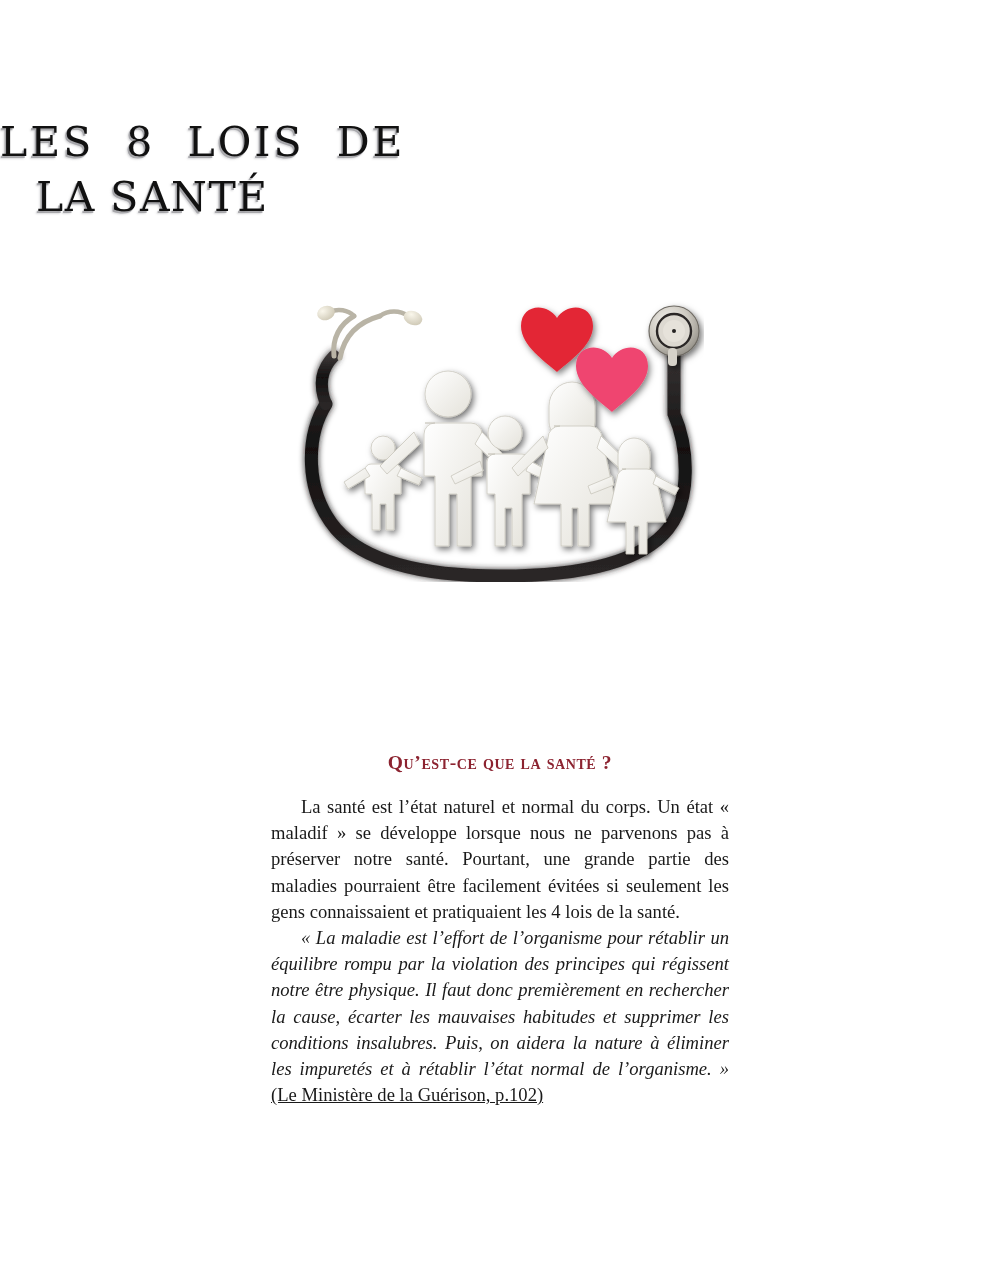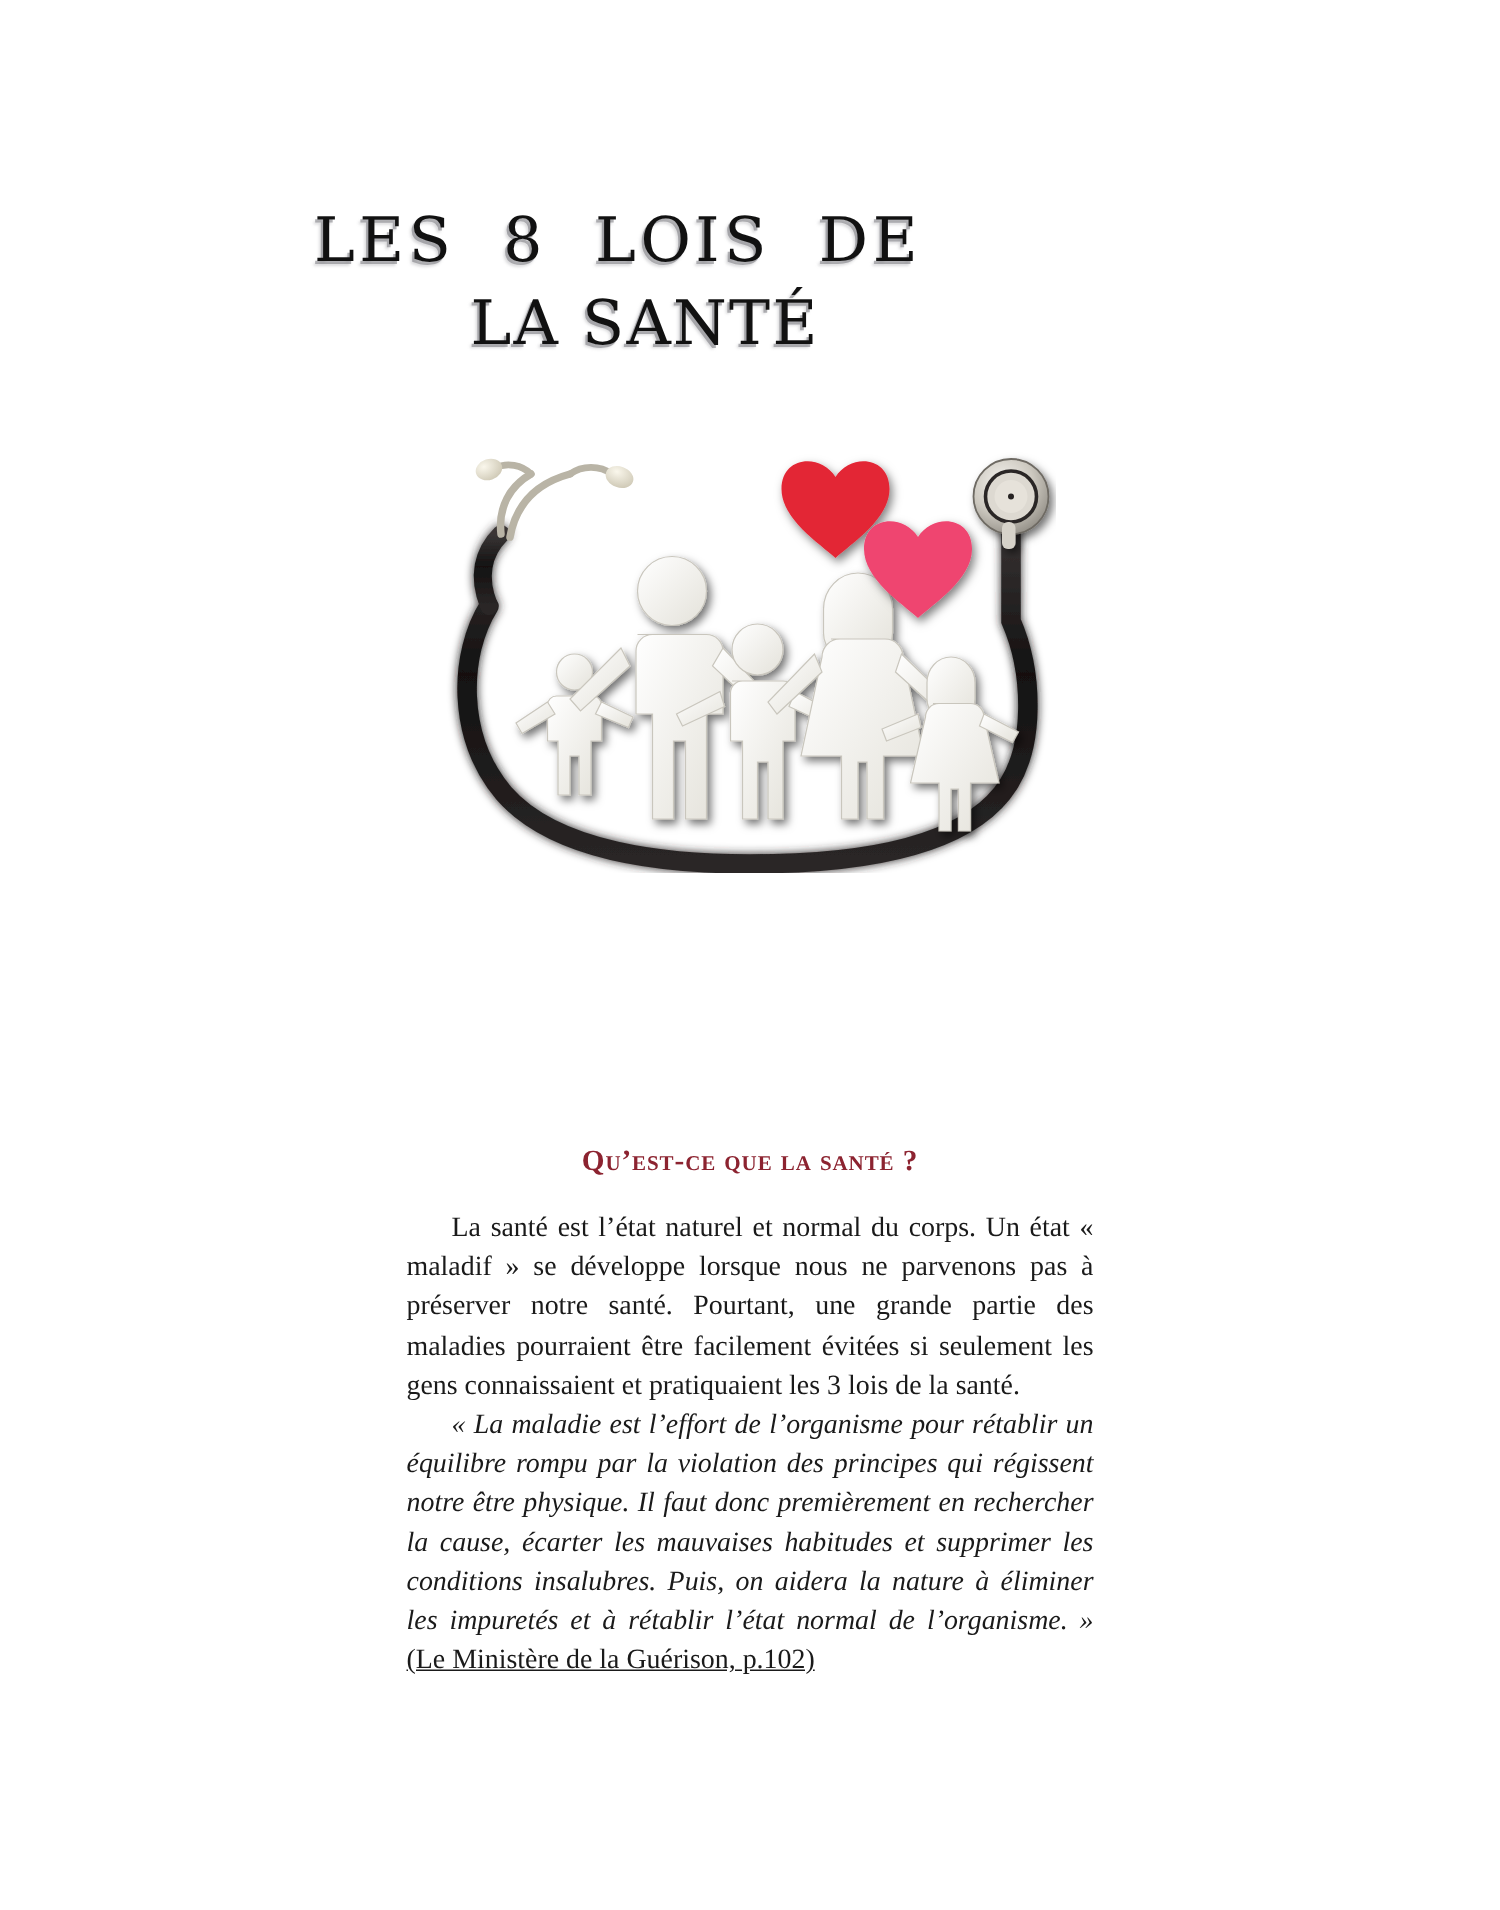--- a/index.html
+++ b/index.html
@@ -20,24 +20,24 @@
 
   .page {
     position: absolute;
     inset: 0;
     background: #ffffff;
   }
 
   
   .title-block {
     position: absolute;
-    top: 133px;
+    top: 115px;
     left: 0;
     width: 824px;
-    text-align: center;
+    text-align: left;
   }
   .title-line {
     font-family: "DejaVu Serif", "Liberation Serif", serif;
     font-weight: 400;
     font-size: 41px;
     line-height: 55px;
     letter-spacing: 3px;
     color: #111111;
     text-shadow:
       -1.5px 2px 0 rgba(120,120,125,0.55),
@@ -73,21 +73,20 @@
     letter-spacing: 0.2px;
     color: #1b1b1b;
   }
 
   
   .column {
     position: absolute;
     left: 271px;
     top: 750px;
     width: 458px;
-    margin-top: 12px;
   }
   .section-heading {
     font-family: "Liberation Serif", "DejaVu Serif", serif;
     font-weight: 700;
     font-size: 19.5px;
     line-height: 26px;
     letter-spacing: 0.6px;
     color: #8c2330;
     text-align: center;
     margin: 0 0 18px 0;
@@ -232,18 +231,18 @@
         <path d="M261,32 c10,-16 36,-14 36,8 c0,20 -25,36 -36,46 c-11,-10 -36,-26 -36,-46 c0,-22 26,-24 36,-8 z" fill="#e32636"></path>
         <path d="M316,72 c10,-16 36,-14 36,8 c0,20 -25,36 -36,46 c-11,-10 -36,-26 -36,-46 c0,-22 26,-24 36,-8 z" fill="#ef4570"></path>
       </g>
     </svg>
   </div>
 
 
   <div class="column">
     <h2 class="section-heading">Qu’est-ce que la santé ?</h2>
 
-    <p class="body">La santé est l’état naturel et normal du corps. Un état « maladif » se développe lorsque nous ne parvenons pas à préserver notre santé. Pourtant, une grande partie des maladies pourraient être facilement évitées si seulement les gens connaissaient et pratiquaient les 3 lois de la santé.</p>
+    <p class="body">La santé est l’état naturel et normal du corps. Un état « maladif » se développe lorsque nous ne parvenons pas à préserver notre santé. Pourtant, une grande partie des maladies pourraient être facilement évitées si seulement les gens connaissaient et pratiquaient les 4 lois de la santé.</p>
 
     <p class="body quote"><span>« La maladie est l’effort de l’organisme pour rétablir un équilibre rompu par la violation des principes qui régissent notre être physique. Il faut donc premièrement en rechercher la cause, écarter les mauvaises habitudes et supprimer les conditions insalubres. Puis, on aidera la nature à éliminer les impuretés et à rétablir l’état normal de l’organisme. »</span><span class="cite"> (Le Ministère de la Guérison, p.102)</span></p>
   </div>
 
 </div>
 
 </body></html>

